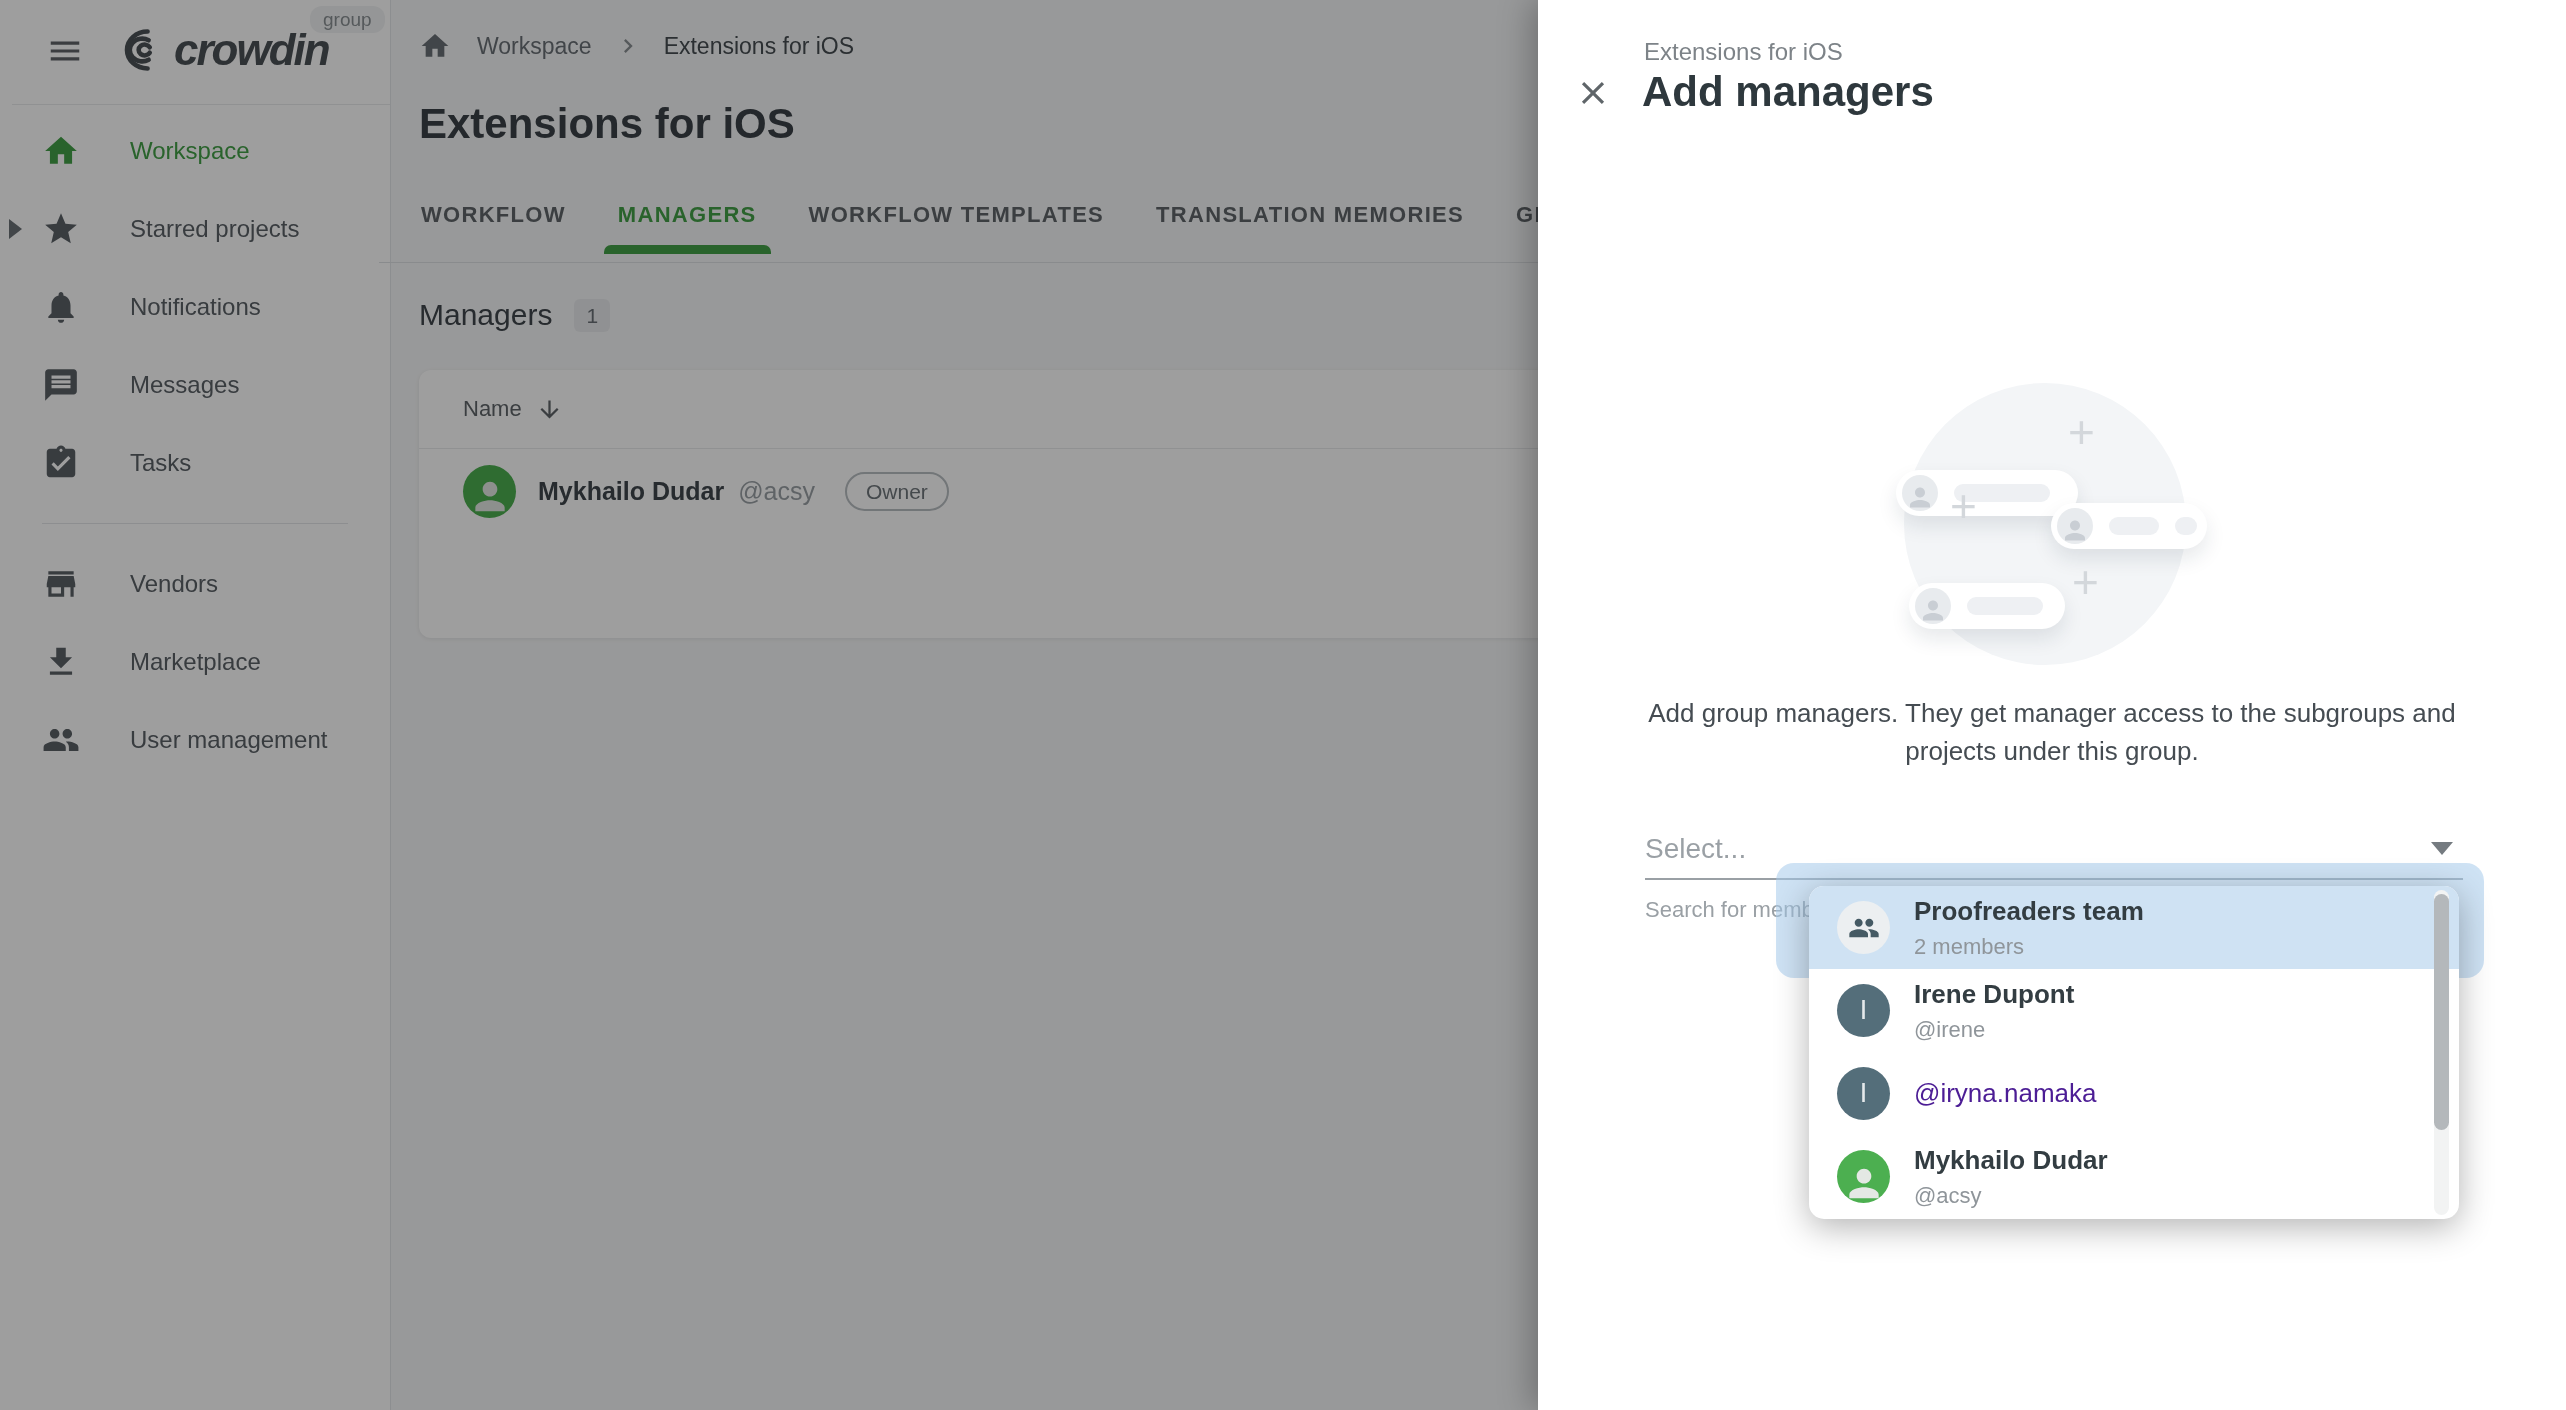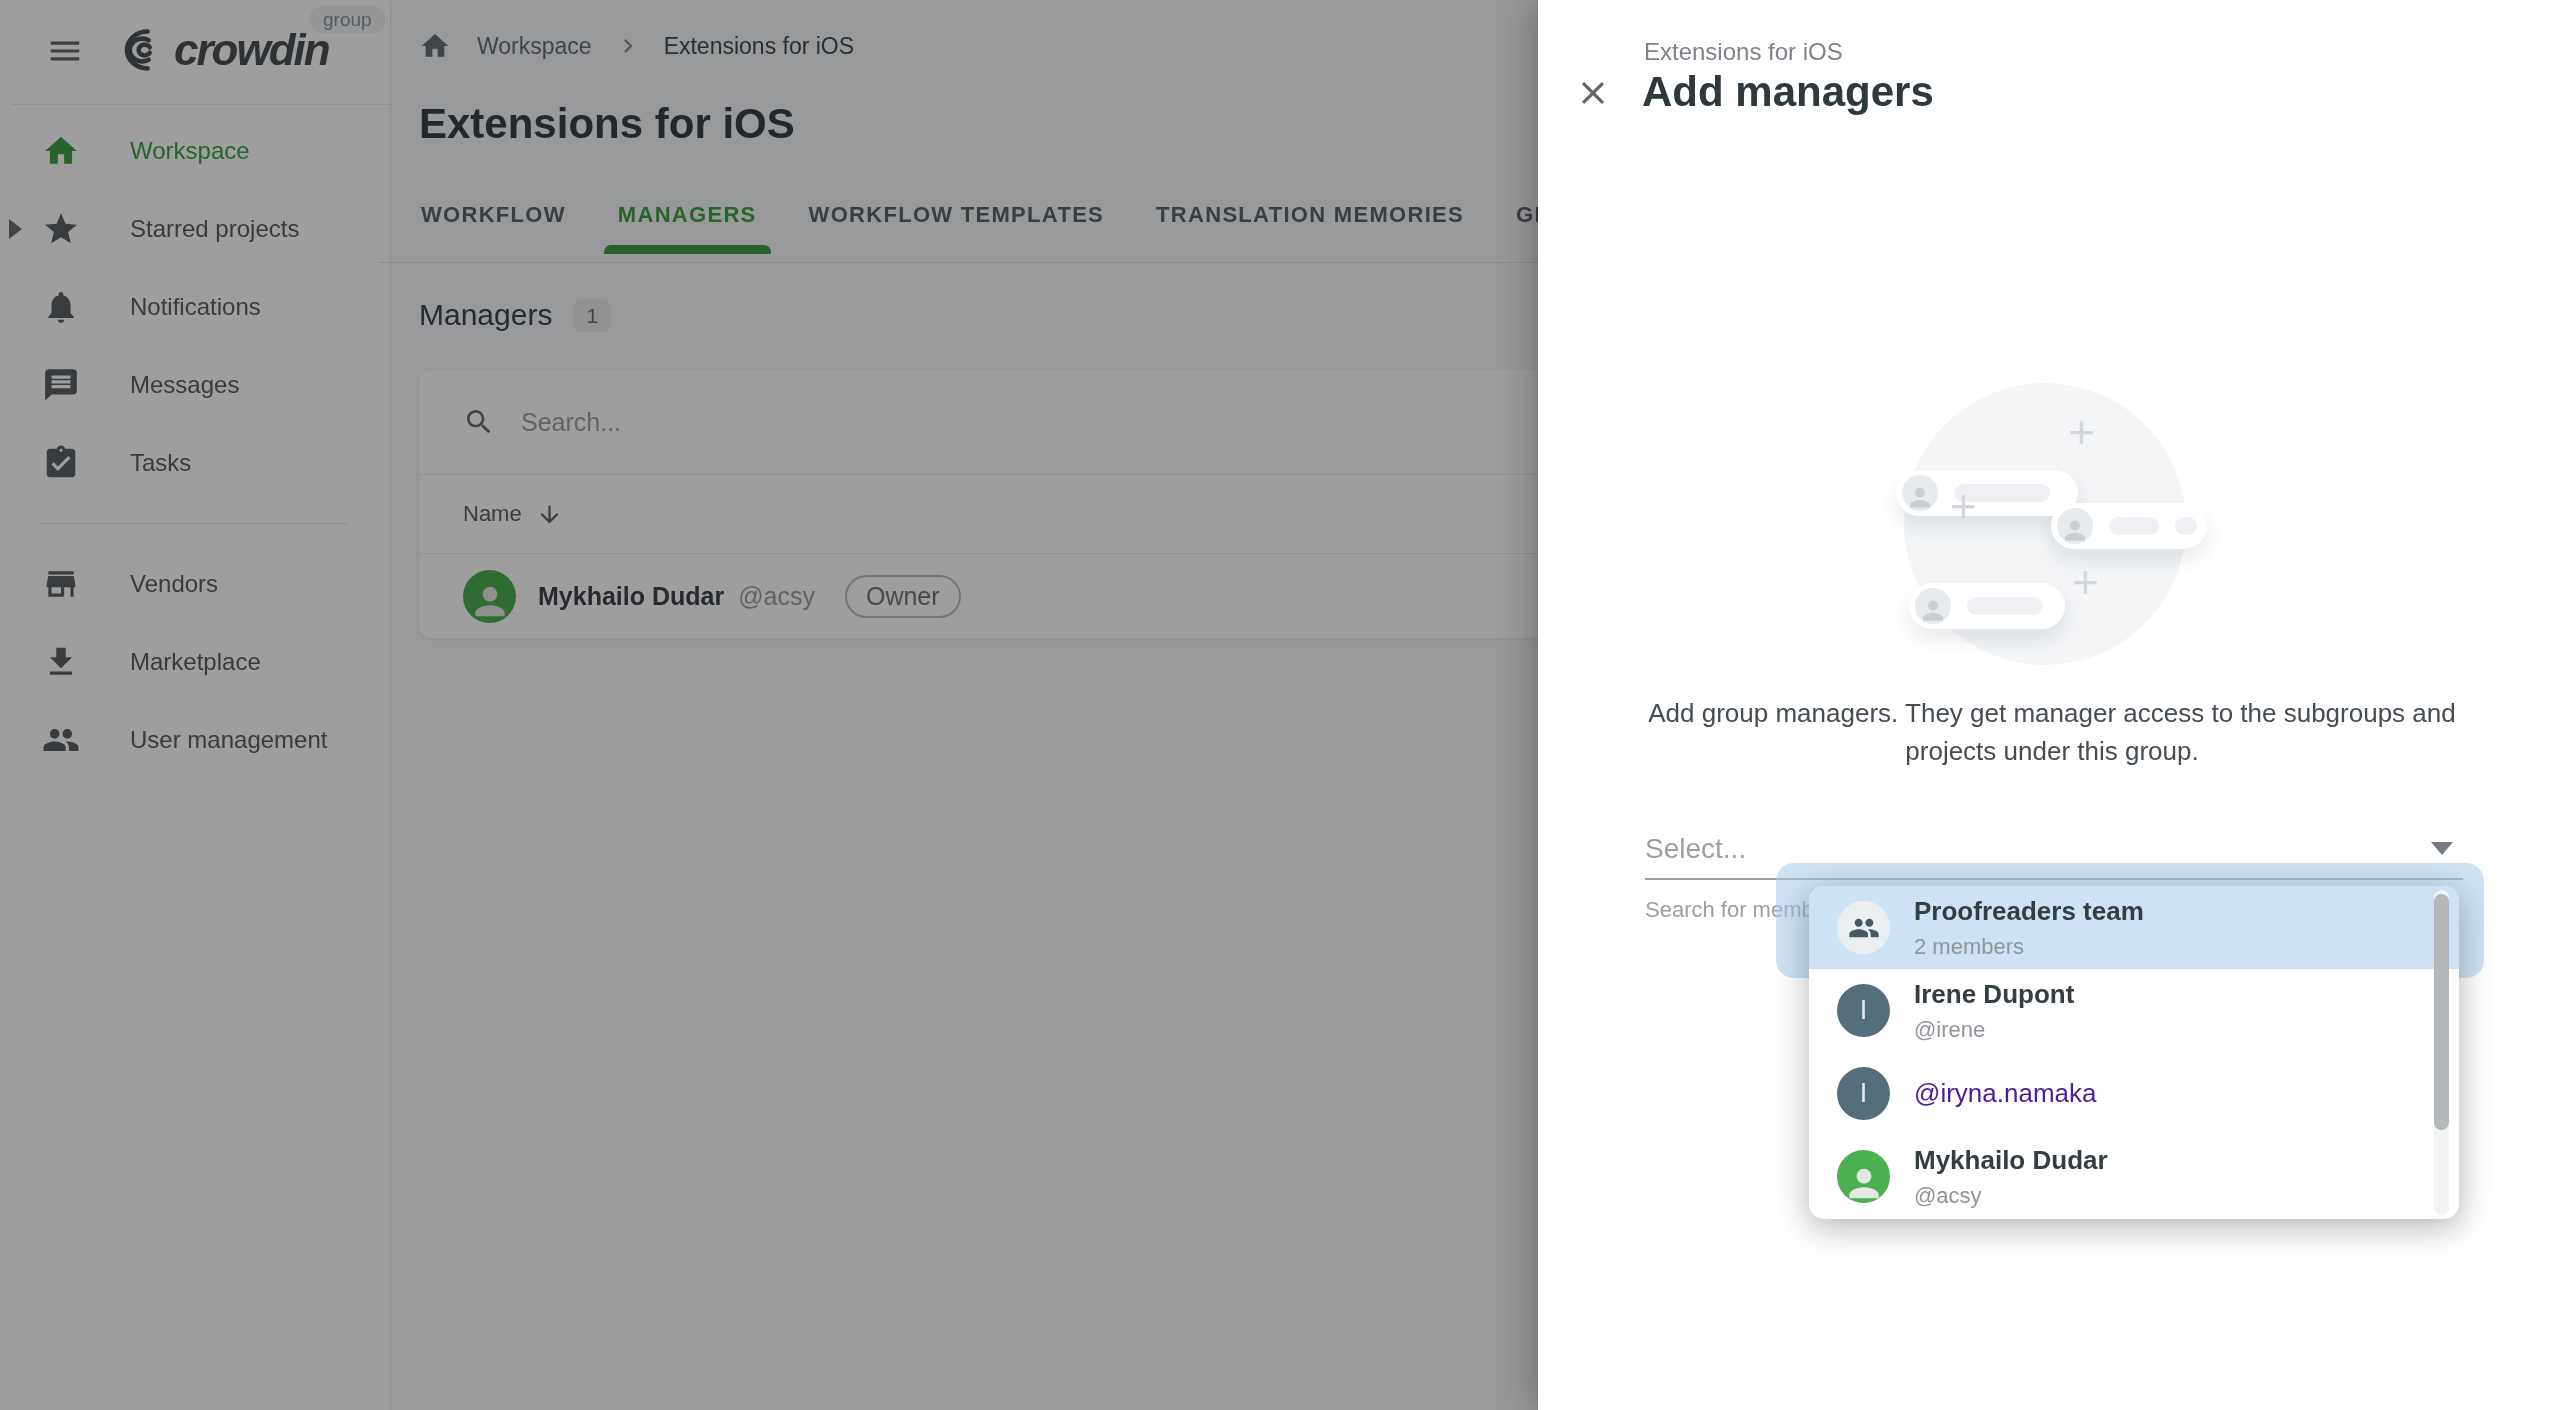--- a/index.html
+++ b/index.html
@@ -47,21 +47,21 @@
   .search-input{flex:1;border:none;outline:none;background:transparent;font-family:"Liberation Sans",sans-serif;font-size:25px;color:#3f464c;}
   .search-input::placeholder{color:#9aa0a5;}
   .thead{display:flex;align-items:center;height:78px;padding:0 44px;border-bottom:1px solid #e8eaec;font-size:22px;color:#5f6569;}
   .sort-icon{width:27px;height:27px;margin-left:14px;color:#5f6569;cursor:pointer;}
   .sort-icon svg{width:100%;height:100%;fill:currentColor;}
   .trow{display:flex;align-items:center;height:84px;padding:0 44px;}
   .avatar{width:53px;height:53px;border-radius:50%;background:#4caf50;overflow:hidden;flex:none;position:relative;margin-right:22px;}
   .avatar svg{position:absolute;left:50%;top:54%;transform:translate(-50%,-42%);width:44px;height:44px;fill:#e4e8e4;}
   .row-name{font-size:25px;font-weight:700;color:#3f464c;margin-right:14px;}
   .row-handle{font-size:25px;color:#9aa0a5;}
-  .owner-badge{margin-left:30px;border:2px solid #b9bec2;border-radius:22px;padding:7px 19px;font-size:25px;color:#6f767b;line-height:1;text-align:center;}
+  .owner-badge{margin-left:30px;border:2px solid #b9bec2;border-radius:22px;padding:7px 19px;font-size:21px;color:#6f767b;line-height:1;text-align:center;}
 
   
   .scrim{position:absolute;inset:0;background:rgba(0,0,0,0.38);z-index:40;}
 
   
   .modal{position:absolute;top:0;left:1538px;width:1028px;height:1410px;background:#ffffff;z-index:50;box-shadow:-6px 0 32px rgba(0,0,0,0.28);}
   .modal-context{position:absolute;left:106px;top:38px;font-size:24px;color:#7d8388;}
   .modal-close{position:absolute;left:36px;top:74px;width:38px;height:38px;color:#5f6569;cursor:pointer;}
   .modal-close svg{width:100%;height:100%;fill:currentColor;}
   .modal-title{position:absolute;left:104px;top:68px;font-size:42px;font-weight:700;color:#2e383d;}
@@ -200,26 +200,20 @@
       <span class="tab">GLOSSARIES</span>
     </div>
     <div class="tabs-border"></div>
 
     <div class="section-head">
       <span class="section-title">Managers</span>
       <span class="count-badge">1</span>
     </div>
 
     <div class="card">
-      <div class="search-row">
-        <span class="search-icon"><svg viewBox="0 0 24 24">
-              <path d="M15.5 14h-.79l-.28-.27C15.41 12.59 16 11.11 16 9.5 16 5.91 13.09 3 9.5 3S3 5.91 3 9.5 5.91 16 9.5 16c1.61 0 3.09-.59 4.23-1.57l.27.28v.79l5 4.99L20.49 19l-4.99-5zm-6 0C7.01 14 5 11.99 5 9.5S7.01 5 9.5 5 14 7.01 14 9.5 11.99 14 9.5 14z"></path>
-            </svg></span>
-        <input class="search-input" type="text" placeholder="Search..." style="">
-      </div>
       <div class="thead">
         <span>Name</span>
         <span class="sort-icon"><svg viewBox="0 0 24 24">
               <path d="M20 12l-1.41-1.41L13 16.17V4h-2v12.17l-5.58-5.59L4 12l8 8 8-8z"></path>
             </svg></span>
       </div>
       <div class="trow">
         <span class="avatar">
             <svg viewBox="0 0 24 24">
               <path d="M12 12c2.21 0 4-1.79 4-4s-1.79-4-4-4-4 1.79-4 4 1.79 4 4 4zm0 2c-2.67 0-8 1.34-8 4v2h16v-2c0-2.66-5.33-4-8-4z"></path>

